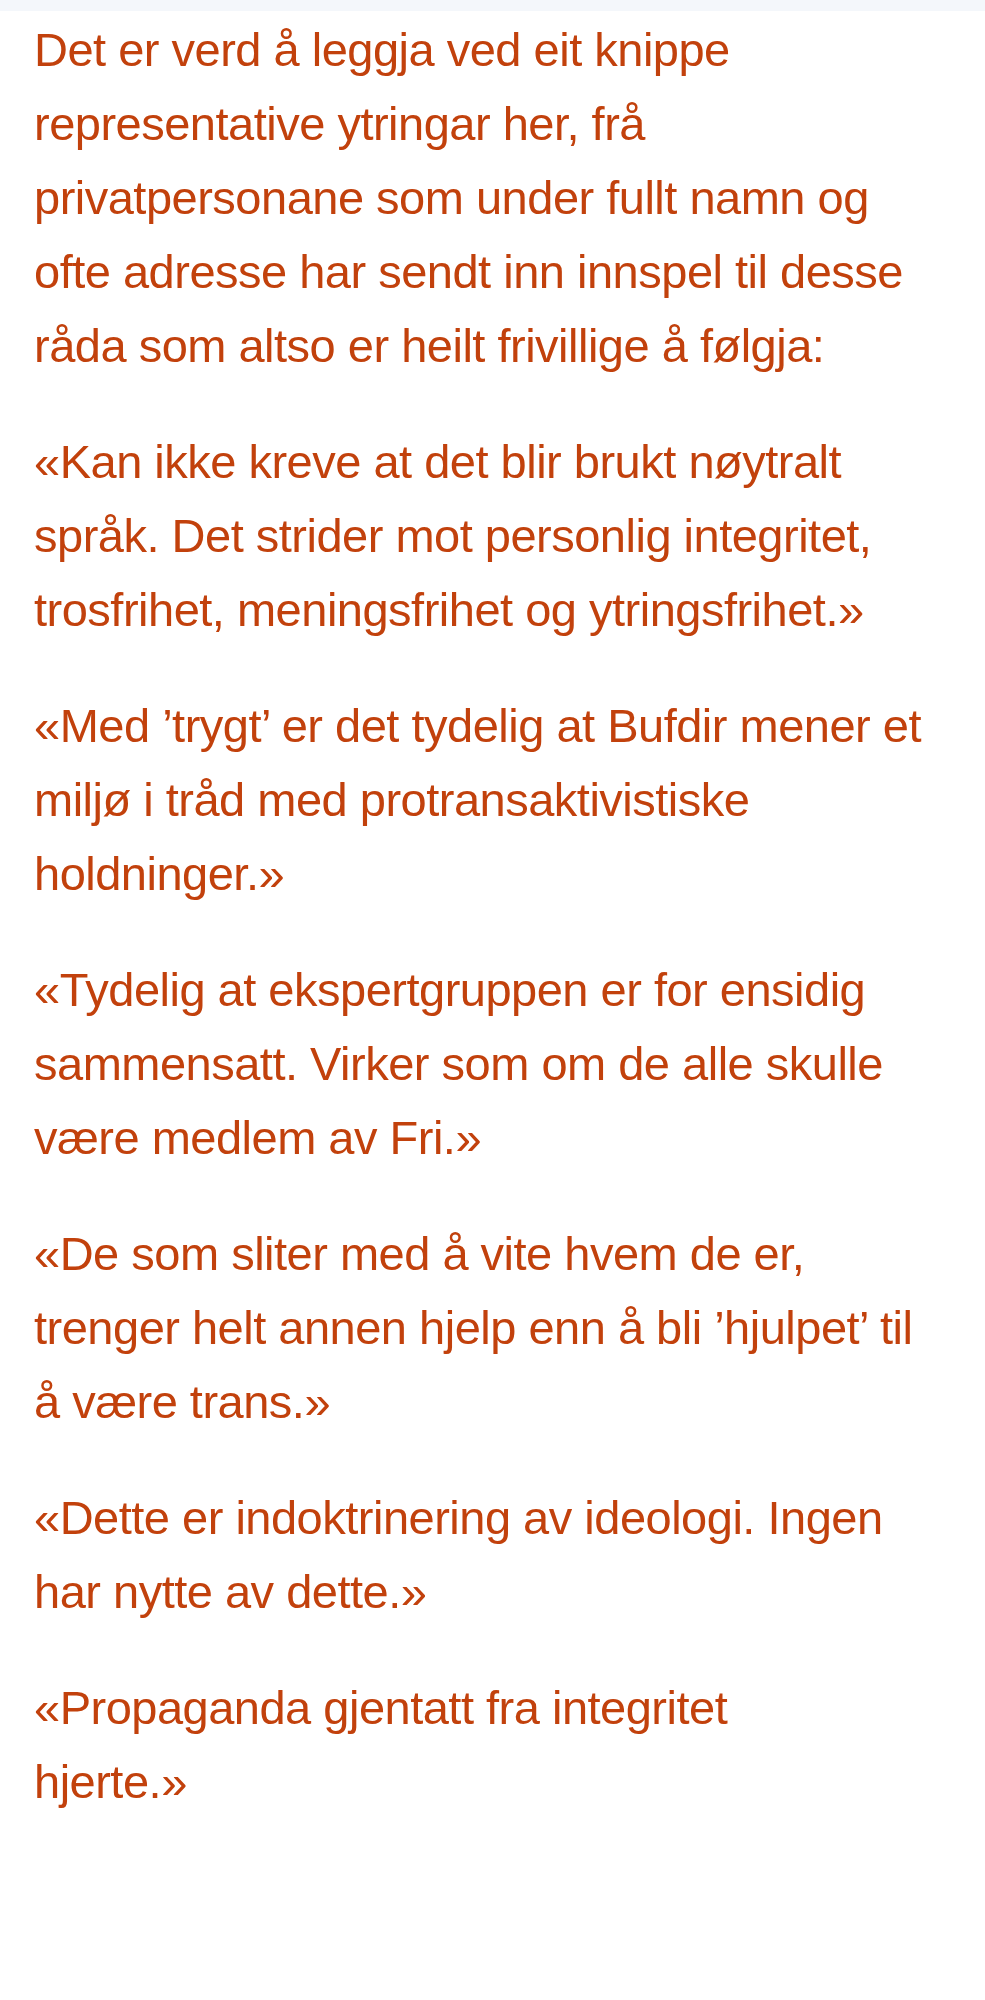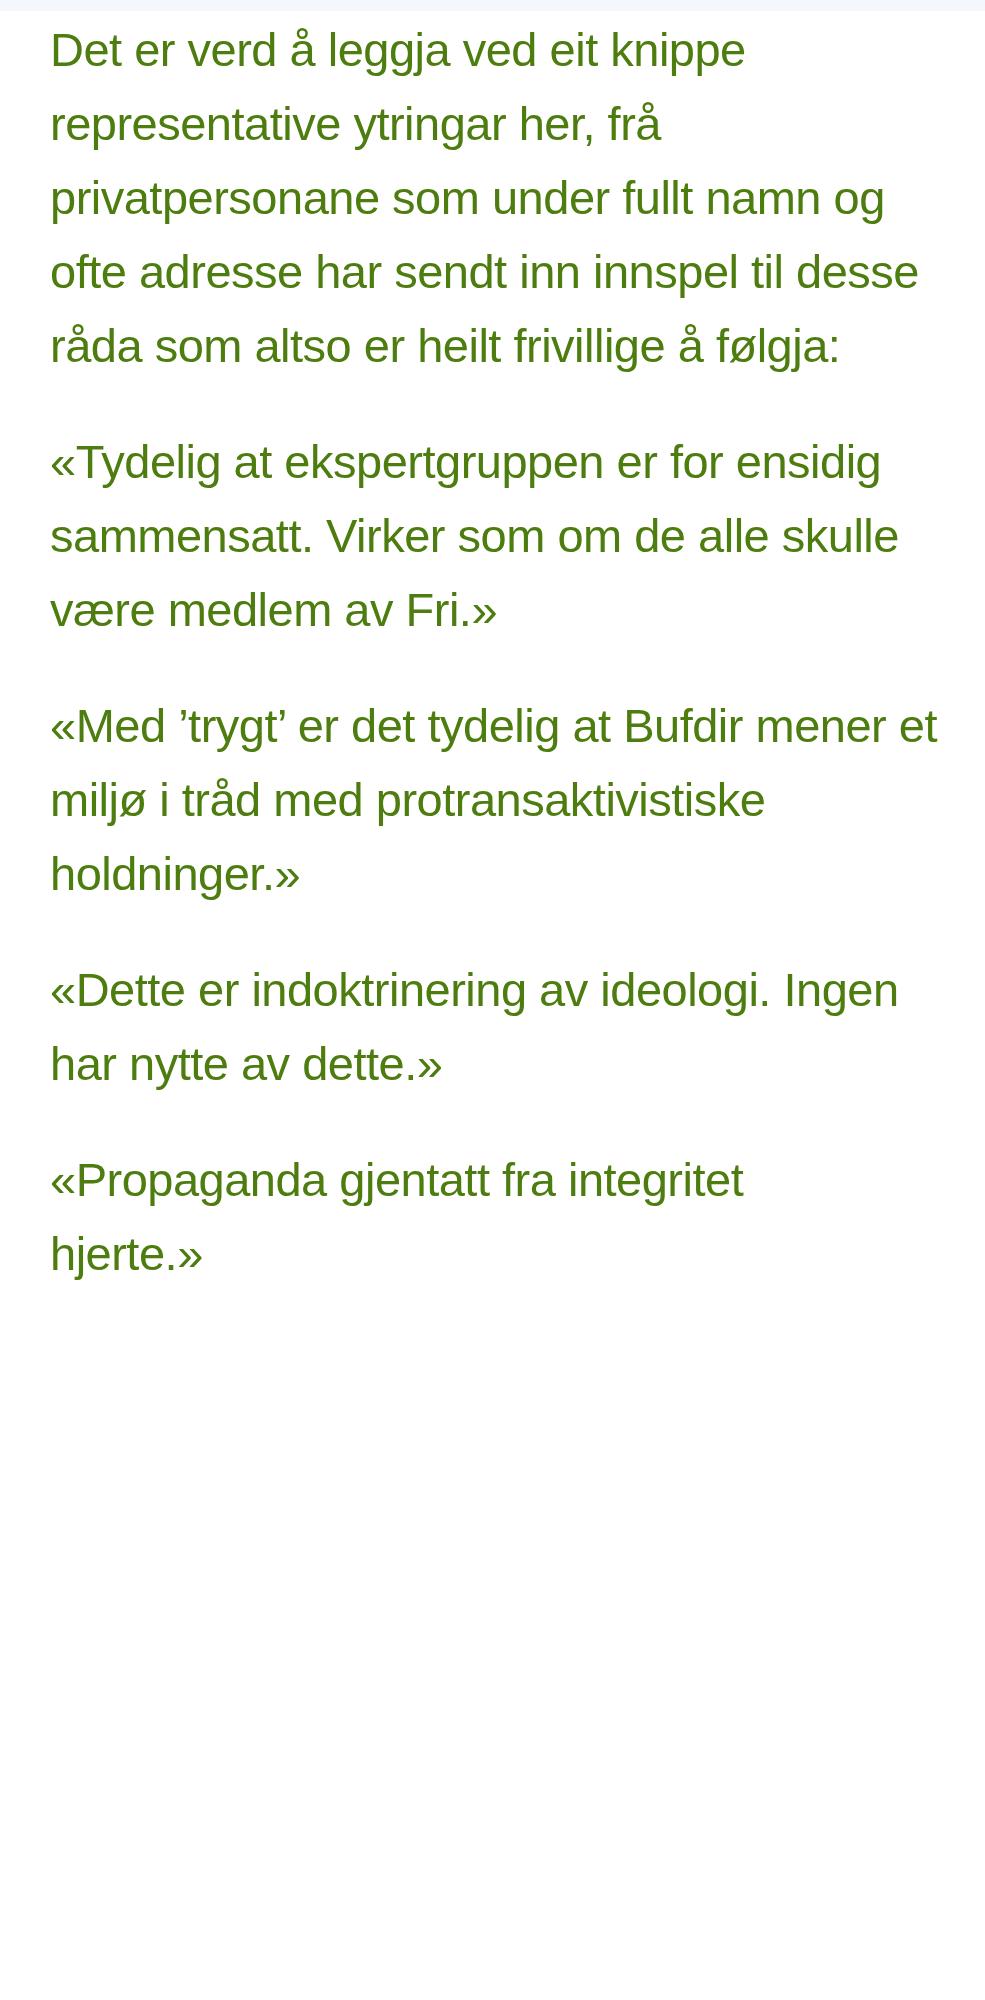--- a/index.html
+++ b/index.html
@@ -15,51 +15,56 @@
     overflow: hidden;
     background: #ffffff;
   }
   .top-strip {
     width: 100%;
     height: 11px;
     background: #f4f7fb;
   }
   .article {
     padding: 12px 40px 0 34px;
-    color: #4d7c0f;
+    color: #c2410c;
     font-family: "Liberation Sans", "DejaVu Sans", sans-serif;
     font-size: 47px;
     line-height: 74px;
     letter-spacing: -0.5px;
     font-weight: 400;
-    margin-left: 16px;
   }
   .article p {
     margin: 0 0 42px 0;
     white-space: pre-line;
   }
   .article p:first-child {
     margin-top: -10px;
   }
 </style>
 </head>
 <body>
 
 <div class="page">
   <div class="top-strip"></div>
   <div class="article">
     <p>Det er verd å leggja ved eit knippe
 representative ytringar her, frå
 privatpersonane som under fullt namn og
 ofte adresse har sendt inn innspel til desse
 råda som altso er heilt frivillige å følgja:</p>
+    <p>«Kan ikke kreve at det blir brukt nøytralt
+språk. Det strider mot personlig integritet,
+trosfrihet, meningsfrihet og ytringsfrihet.»</p>
+    <p>«Med ’trygt’ er det tydelig at Bufdir mener et
+miljø i tråd med protransaktivistiske
+holdninger.»</p>
     <p>«Tydelig at ekspertgruppen er for ensidig
 sammensatt. Virker som om de alle skulle
 være medlem av Fri.»</p>
-    <p>«Med ’trygt’ er det tydelig at Bufdir mener et
-miljø i tråd med protransaktivistiske
-holdninger.»</p>
+    <p>«De som sliter med å vite hvem de er,
+trenger helt annen hjelp enn å bli ’hjulpet’ til
+å være trans.»</p>
     <p>«Dette er indoktrinering av ideologi. Ingen
 har nytte av dette.»</p>
     <p>«Propaganda gjentatt fra integritet
 hjerte.»</p>
   </div>
 </div>
 
 </body></html>

